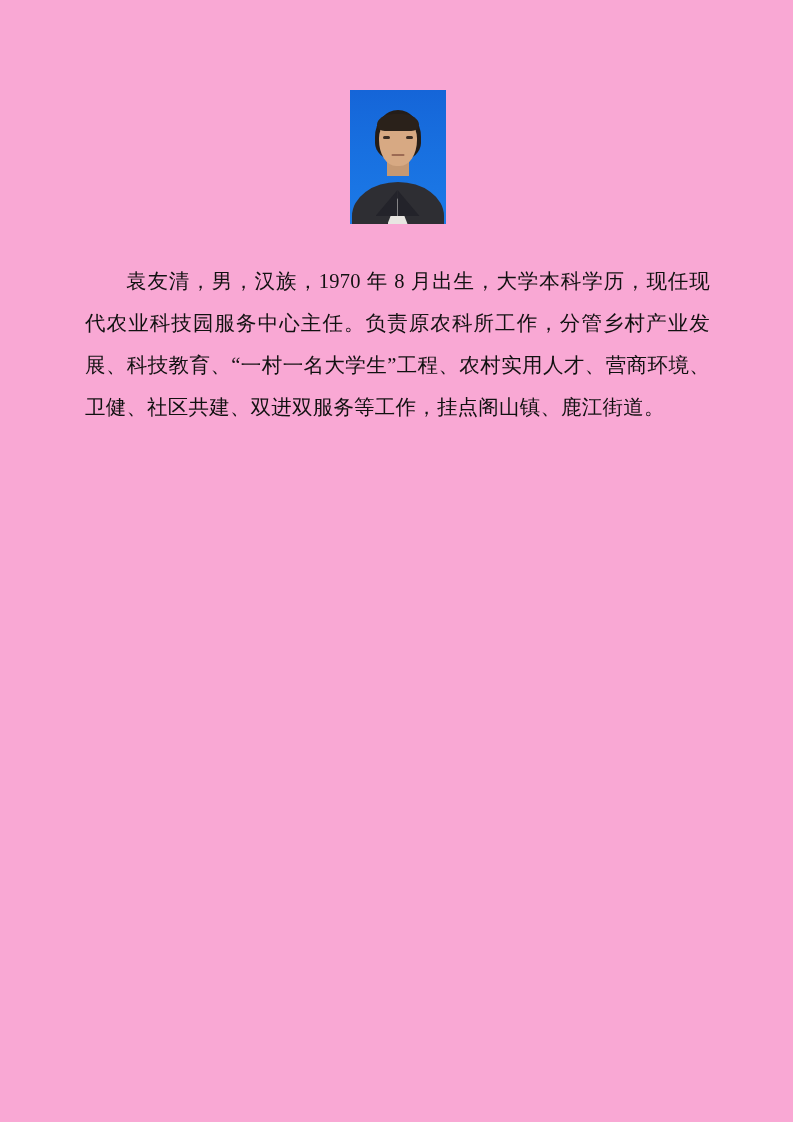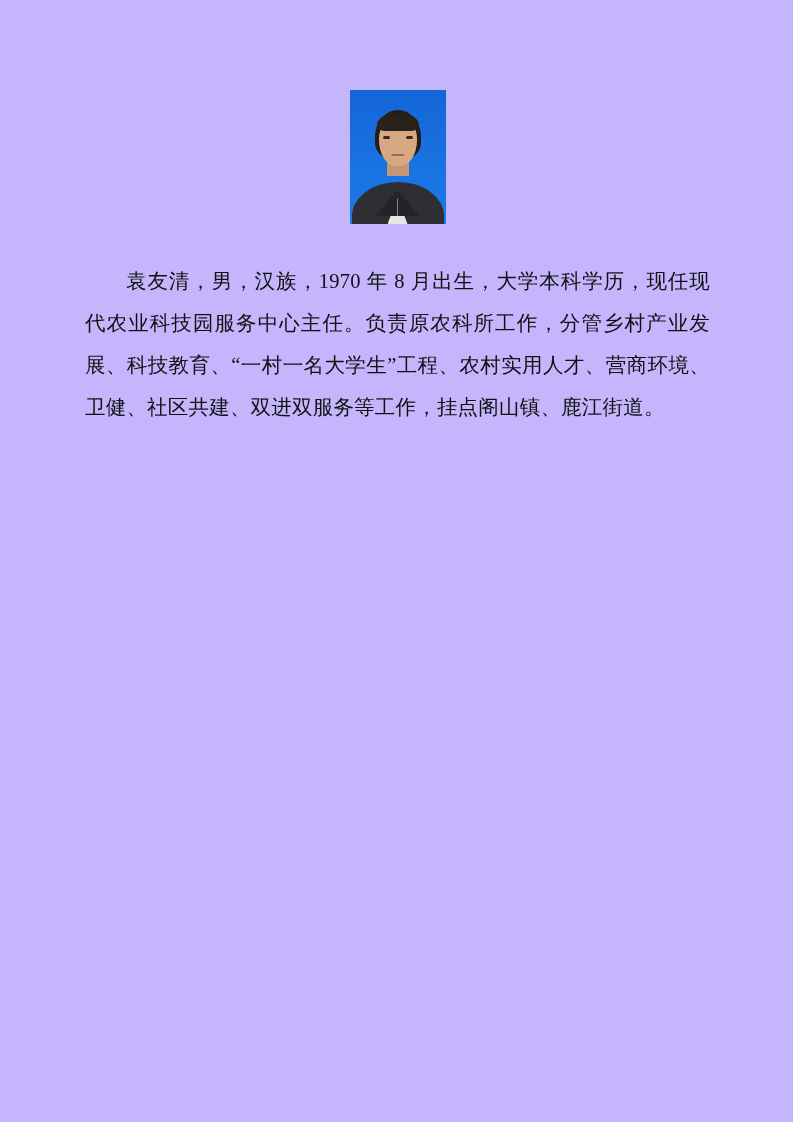--- a/index.html
+++ b/index.html
@@ -8,21 +8,21 @@
     background: #f2f2f2;
   }
   body {
     font-family: "Liberation Serif", "DejaVu Serif", serif;
   }
   .page {
     position: relative;
     width: 793px;
     height: 1122px;
     margin: 0 auto;
-    background: #c4b5fd;
+    background: #f9a8d4;
     box-sizing: border-box;
     overflow: hidden;
   }
   .content {
     position: absolute;
     left: 85px;
     top: 90px;
     width: 625px;
   }
   .photo-wrap {

